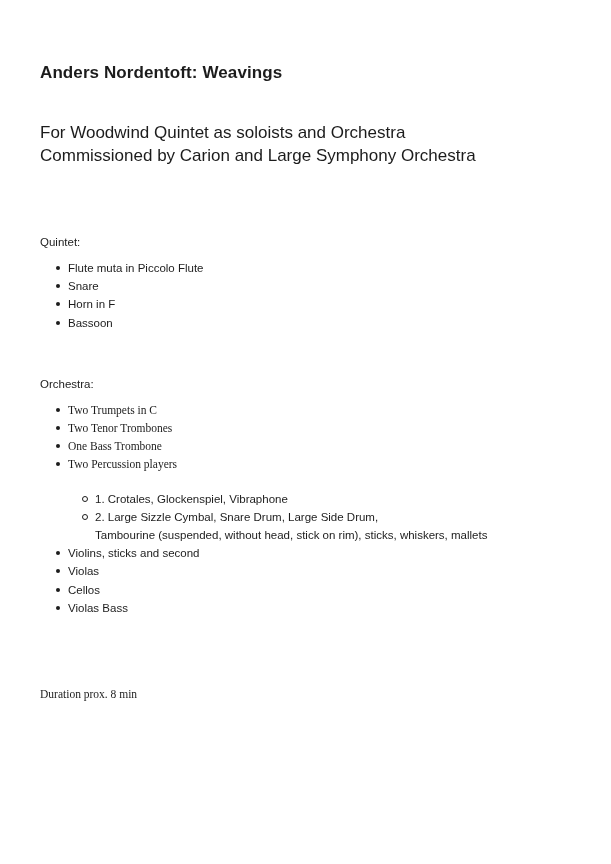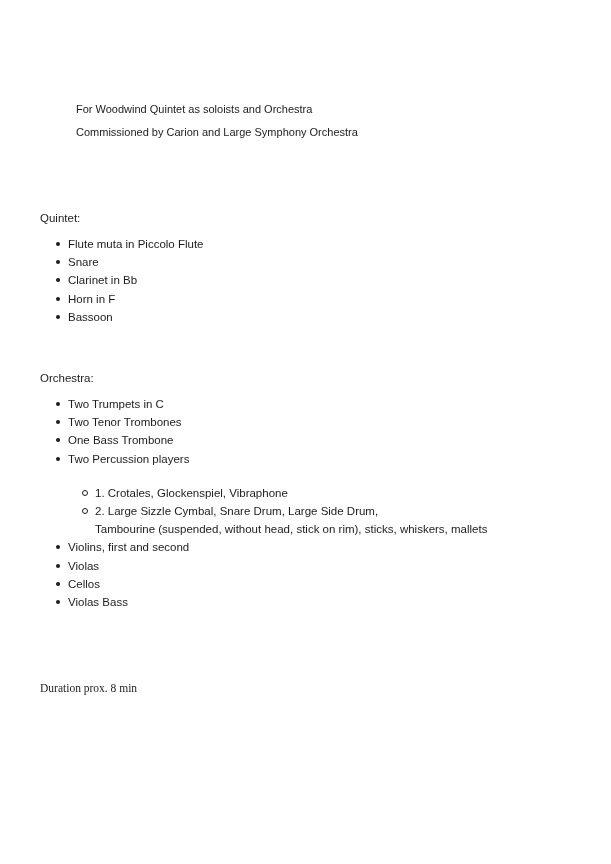--- a/index.html
+++ b/index.html
@@ -18,23 +18,22 @@
   .content {
     padding: 61px 40px 0 40px;
   }
   .doc-title {
     font-size: 17px;
     font-weight: bold;
     line-height: 24px;
     letter-spacing: 0.1px;
   }
   .sub-line {
-    font-size: 11px;
+    font-size: 17px;
     line-height: 14px;
-    margin-left: 36px;
   }
   .sub-line-1 { margin-top: 41px; }
   .sub-line-2 { margin-top: 9px; }
   .section-label {
     font-size: 11.5px;
     line-height: 14px;
   }
   .quintet-label { margin-top: 72px; }
   .orchestra-label { margin-top: 45px; }
   ul.doc-list {
@@ -74,66 +73,66 @@
     top: 6px;
     width: 4px;
     height: 4px;
     border-radius: 50%;
     border: 1px solid #1c1c1c;
     background: transparent;
   }
   .sub-item-line {
     display: block;
   }
-  .orchestra-list { margin-top: 9px; }
+  .orchestra-list { margin-top: 9px; font-family: Liberation Serif, serif; }
   .duration-line {
     margin-top: 70px;
     font-size: 11.5px;
     line-height: 14px;
     font-family: Liberation Serif, serif;
   }
 </style>
 </head>
 <body>
 
 <div class="page">
   <div class="content">
 
+    <h1 class="doc-title">Anders Nordentoft: Weavings</h1>
 
     <p class="sub-line sub-line-1">For Woodwind Quintet as soloists and Orchestra</p>
 
     <p class="sub-line sub-line-2">Commissioned by Carion and Large Symphony Orchestra</p>
 
     <p class="section-label quintet-label">Quintet:</p>
 
     <ul class="doc-list">
       <li>Flute muta in Piccolo Flute</li>
       <li>Snare</li>
-      <li>Clarinet in Bb</li>
       <li>Horn in F</li>
       <li>Bassoon</li>
     </ul>
 
     <p class="section-label orchestra-label">Orchestra:</p>
 
     <ul class="doc-list orchestra-list">
       <li>Two Trumpets in C</li>
       <li>Two Tenor Trombones</li>
       <li>One Bass Trombone</li>
       <li>Two Percussion players</li>
     </ul>
     <ul class="doc-sublist">
       <li>1. Crotales, Glockenspiel, Vibraphone</li>
       <li>
         <span class="sub-item-line">2. Large Sizzle Cymbal, Snare Drum, Large Side Drum,</span>
         <span class="sub-item-line">Tambourine (suspended, without head, stick on rim), sticks, whiskers, mallets</span>
       </li>
     </ul>
     <ul class="doc-list" style="margin-top:0">
-      <li>Violins, first and second</li>
+      <li>Violins, sticks and second</li>
       <li>Violas</li>
       <li>Cellos</li>
       <li>Violas Bass</li>
     </ul>
 
     <p class="duration-line">Duration prox. 8 min</p>
 
   </div>
 </div>
 

